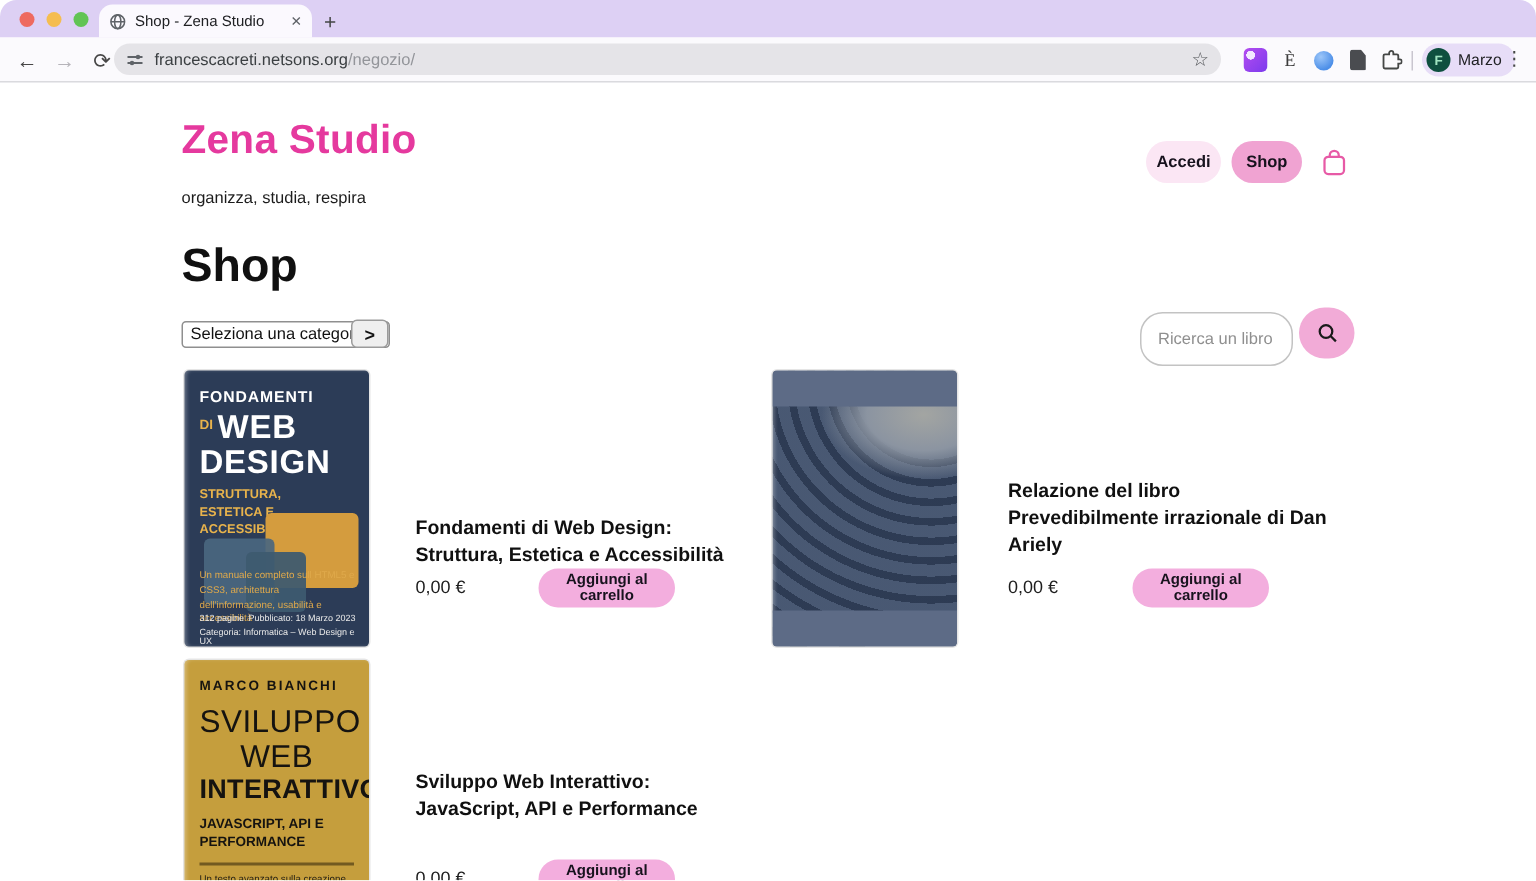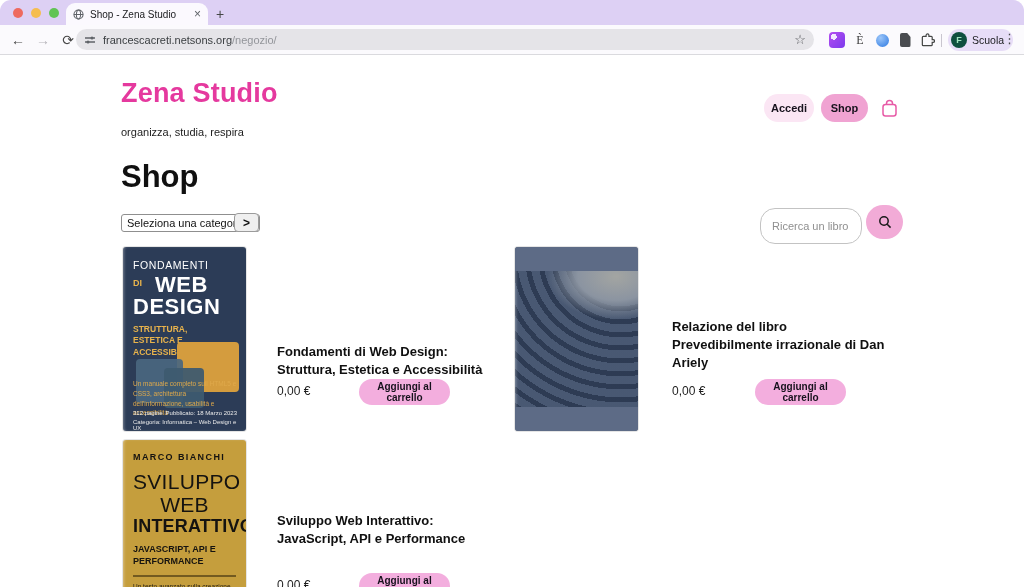--- a/index.html
+++ b/index.html
@@ -74,23 +74,23 @@
   .cover { position:absolute; width:123px; height:184px; border-radius:3px; overflow:hidden;
            box-shadow:0 0 0 1px rgba(0,0,0,.10), inset 2px 0 3px -1px rgba(255,255,255,.35); }
   .p-title { position:absolute; width:228px; font-size:13px; font-weight:bold; color:#101010; line-height:1.4; }
   .p-price { position:absolute; font-size:12px; color:#1d1d1d; }
   .p-btn { position:absolute; width:91px; height:26px; background:#f3aede; border-radius:14px; border:none;
            font-size:10px; font-weight:bold; color:#17121d; display:flex; align-items:center; justify-content:center;
            font-family:"Liberation Sans", sans-serif; }
 
   
   .cover1 { left:123px; top:191px; background:#2c3c57; padding:12px 10px; color:#fff; }
-  .c1-top { font-size:10.5px; font-weight:normal; letter-spacing:.6px; }
+  .c1-top { font-size:10.5px; font-weight:bold; letter-spacing:.6px; }
   .c1-row2 { margin-top:3px; }
-  .c1-di { font-size:9px; font-weight:bold; color:#e8b34c; vertical-align:6px; margin-right:13px; }
+  .c1-di { font-size:9px; font-weight:bold; color:#e8b34c; vertical-align:6px; margin-right:3px; }
   .c1-big { font-size:22px; font-weight:800; letter-spacing:.5px; line-height:1.02; }
   .c1-sub { margin-top:5px; font-size:8.5px; font-weight:bold; color:#e8b34c; line-height:1.35; width:95px; }
   .c1-shape { position:absolute; border-radius:4px; }
   .sh-gold { left:54px; top:95px; width:62px; height:50px; background:#d49c3e; }
   .sh-slate { left:13px; top:112px; width:47px; height:44px; background:#4a677f; opacity:.92; }
   .sh-teal { left:41px; top:121px; width:40px; height:40px; background:#3e5a70; opacity:.94; }
   .c1-desc { position:absolute; left:10px; top:132px; width:104px; font-size:6.5px; color:#dfa94b; line-height:1.5; }
   .c1-meta { position:absolute; left:10px; right:9px; top:163px; display:flex; justify-content:space-between;
              font-size:6px; color:#e9e9e9; }
   .c1-meta2 { position:absolute; left:10px; top:172px; font-size:6px; color:#e9e9e9; }
@@ -169,21 +169,21 @@
           <span class="sheet"></span>
         </span>
       <span class="ext" style="left:919px">
         <svg width="15" height="15" viewBox="0 0 16 16">
             <path d="M6.5 2.5 a1.5 1.5 0 0 1 3 0 v1 h2.5 a1 1 0 0 1 1 1 v2.5 h1 a1.5 1.5 0 0 1 0 3 h-1 v2.5 a1 1 0 0 1 -1 1 h-8.5 a1 1 0 0 1 -1 -1 v-8 a1 1 0 0 1 1 -1 h3 z" fill="none" stroke="#454746" stroke-width="1.3"></path>
           </svg>
       </span>
       <span class="toolbar-sep"></span>
       <div class="profile-pill">
         <span class="profile-avatar">F</span>
-        <span class="profile-name">Scuola</span>
+        <span class="profile-name">Marzo</span>
       </div>
       <span class="menu-dots">⋮</span>
     </div>
 
     <div class="page">
       <div class="site-title">Zena Studio</div>
       <div class="tagline">organizza, studia, respira</div>
       <div class="pill accedi">Accedi</div>
       <div class="pill shop-pill">Shop</div>
       <div class="bag-wrap">

